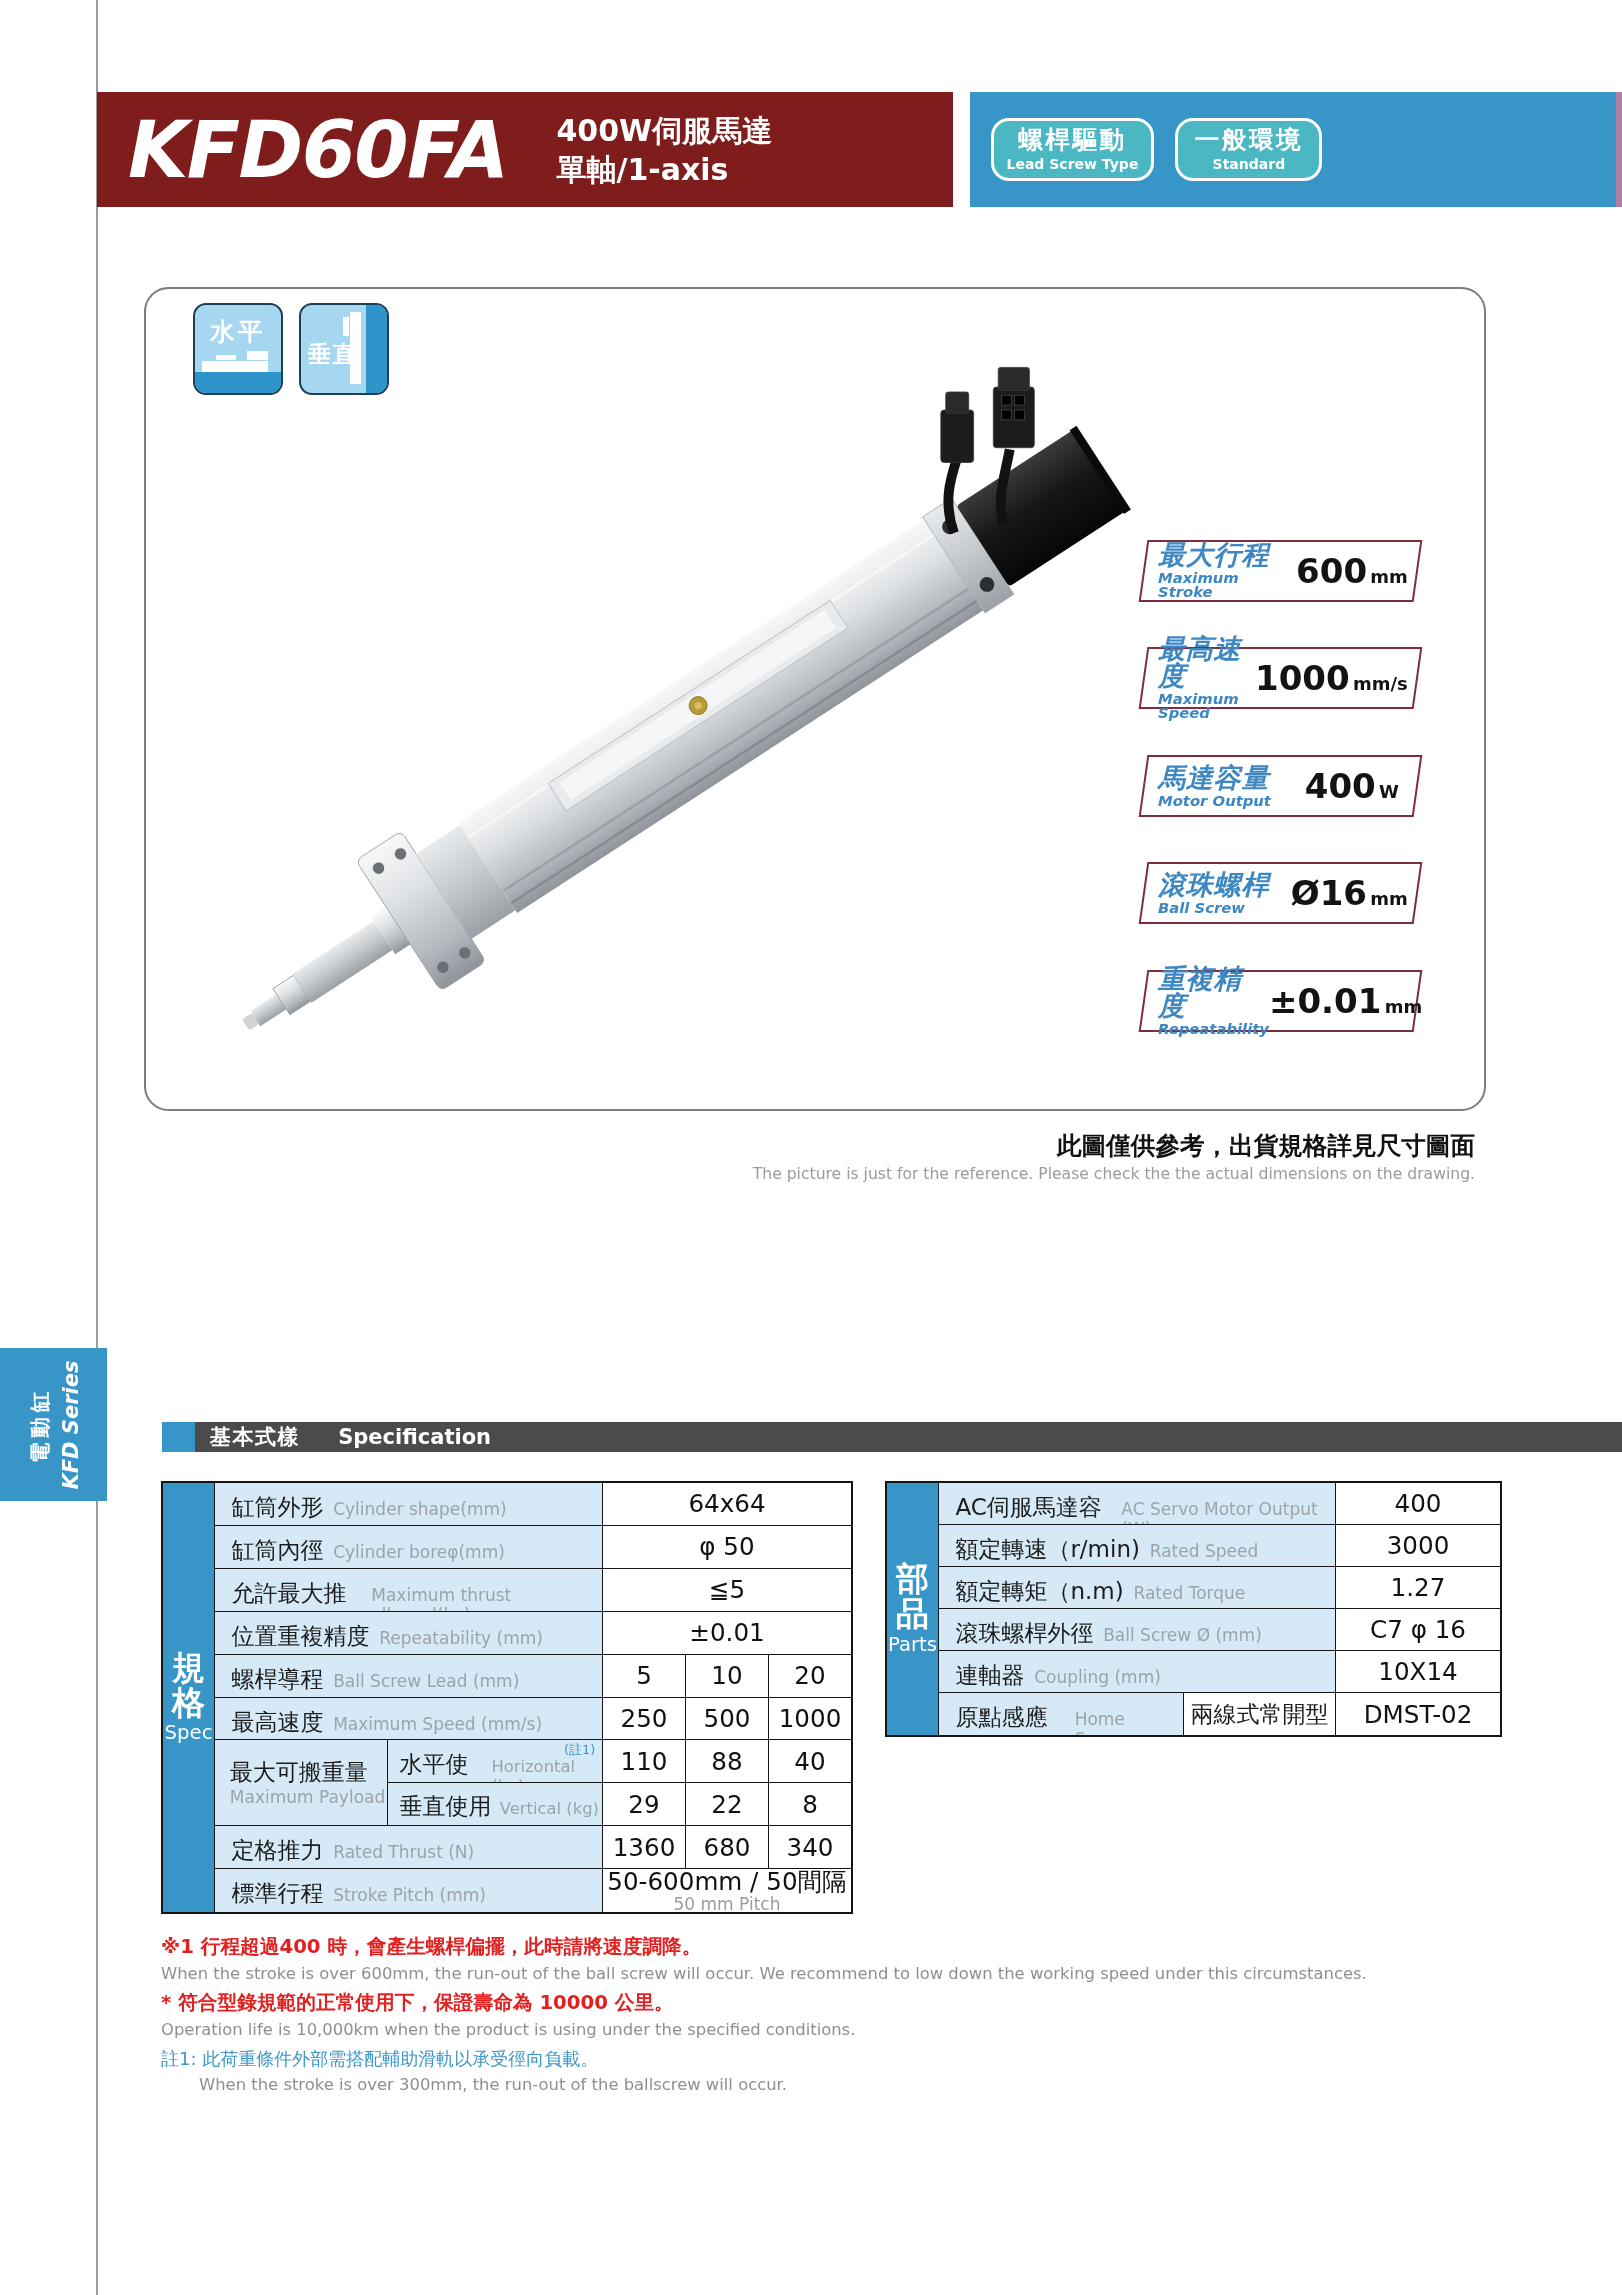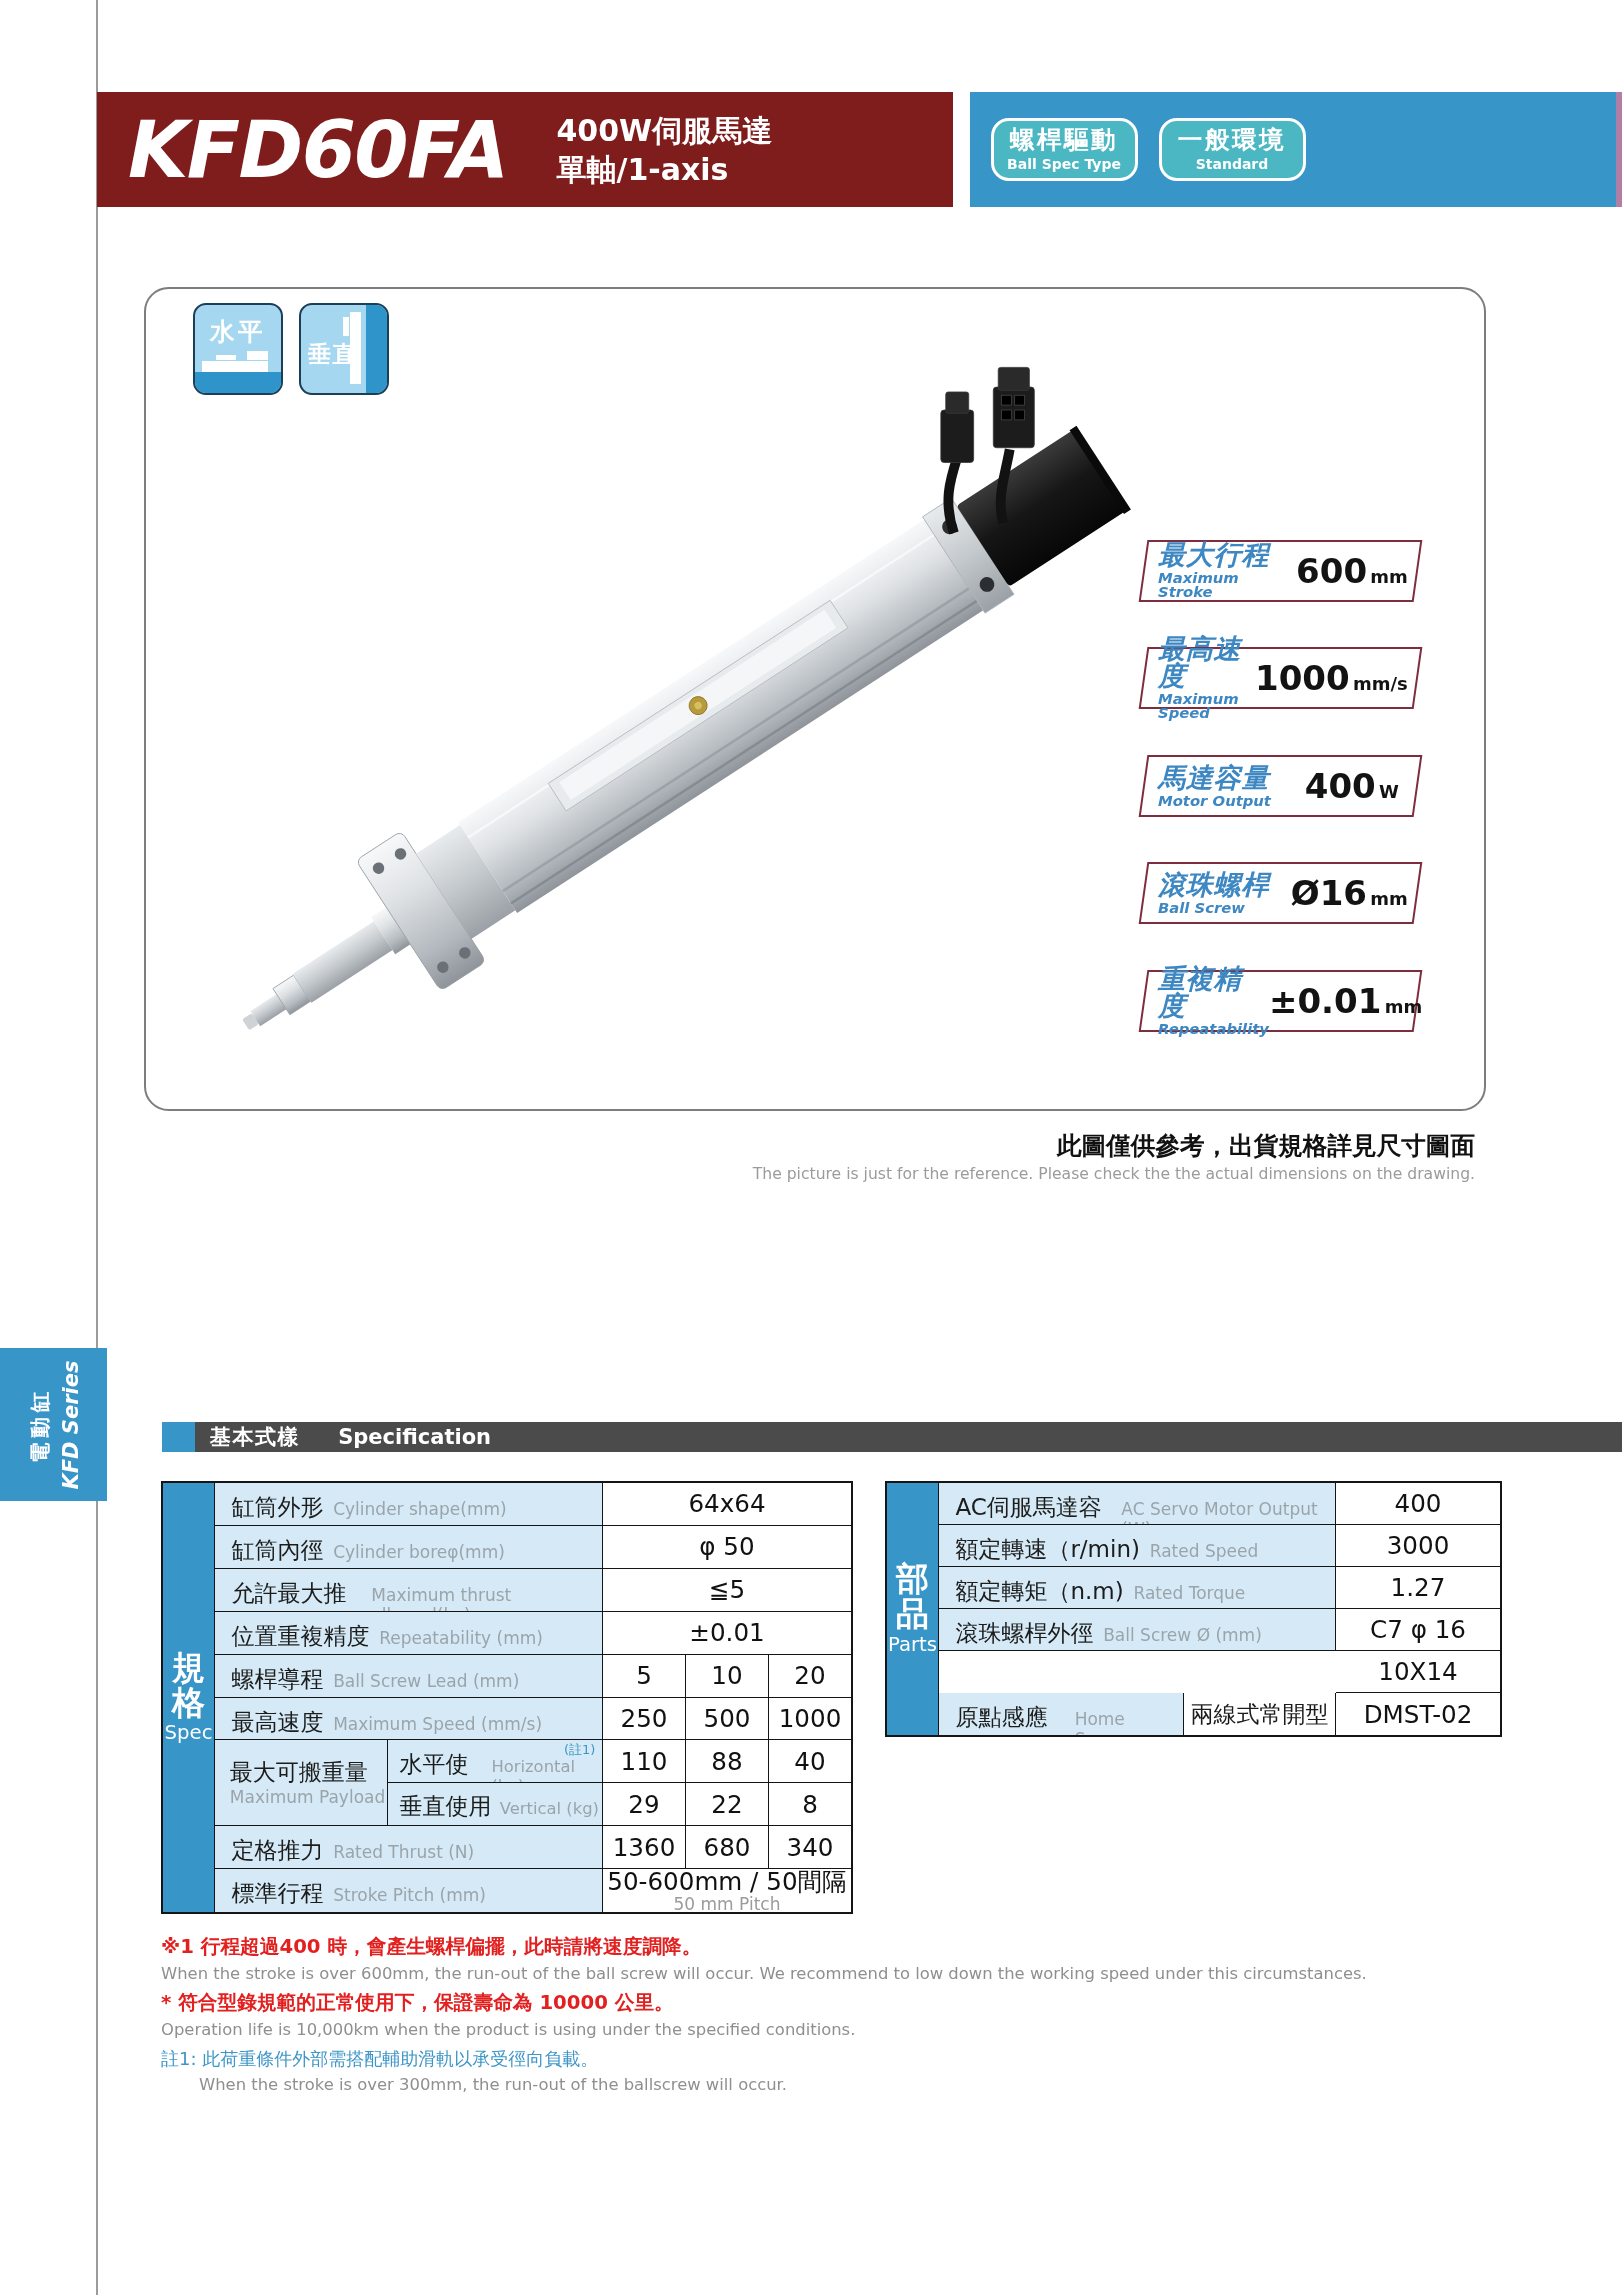--- a/index.html
+++ b/index.html
@@ -119,21 +119,21 @@
   <div class="banner">
     <div class="model">KFD60FA</div>
     <div class="subtitle">
       <div>400W伺服馬達</div>
       <div>單軸/1-axis</div>
     </div>
   </div>
   <div class="badge-panel">
     <div class="pill">
       <div class="zh">螺桿驅動</div>
-      <div class="en">Ball Spec Type</div>
+      <div class="en">Lead Screw Type</div>
     </div>
     <div class="pill">
       <div class="zh">一般環境</div>
       <div class="en">Standard</div>
     </div>
   </div>
   <div class="purple-strip"></div>
 
   <div class="product-box"></div>
 
@@ -396,20 +396,24 @@
       <span class="en">Rated Torque</span>
       </div>
     <div class="tc tval no-r" style="grid-area:3/4/4/5">1.27</div>
 
     <div class="tc tlabel" style="grid-area:4/2/5/4">
       <span class="zh">滾珠螺桿外徑</span>
       <span class="en">Ball Screw Ø (mm)</span>
       </div>
     <div class="tc tval no-r" style="grid-area:4/4/5/5">C7 φ 16</div>
 
+    <div class="tc tlabel" style="grid-area:5/2/6/4">
+      <span class="zh">連軸器</span>
+      <span class="en">Coupling (mm)</span>
+      </div>
     <div class="tc tval no-r" style="grid-area:5/4/6/5">10X14</div>
 
     <div class="tc tlabel no-b" style="grid-area:6/2/7/3">
       <span class="zh">原點感應器</span>
       <span class="en">Home Sensor</span>
       </div>
     <div class="tc textra no-b" style="grid-area:6/3/7/4">兩線式常開型</div>
     <div class="tc tval no-r no-b" style="grid-area:6/4/7/5">DMST-02</div>
   </div>
 

